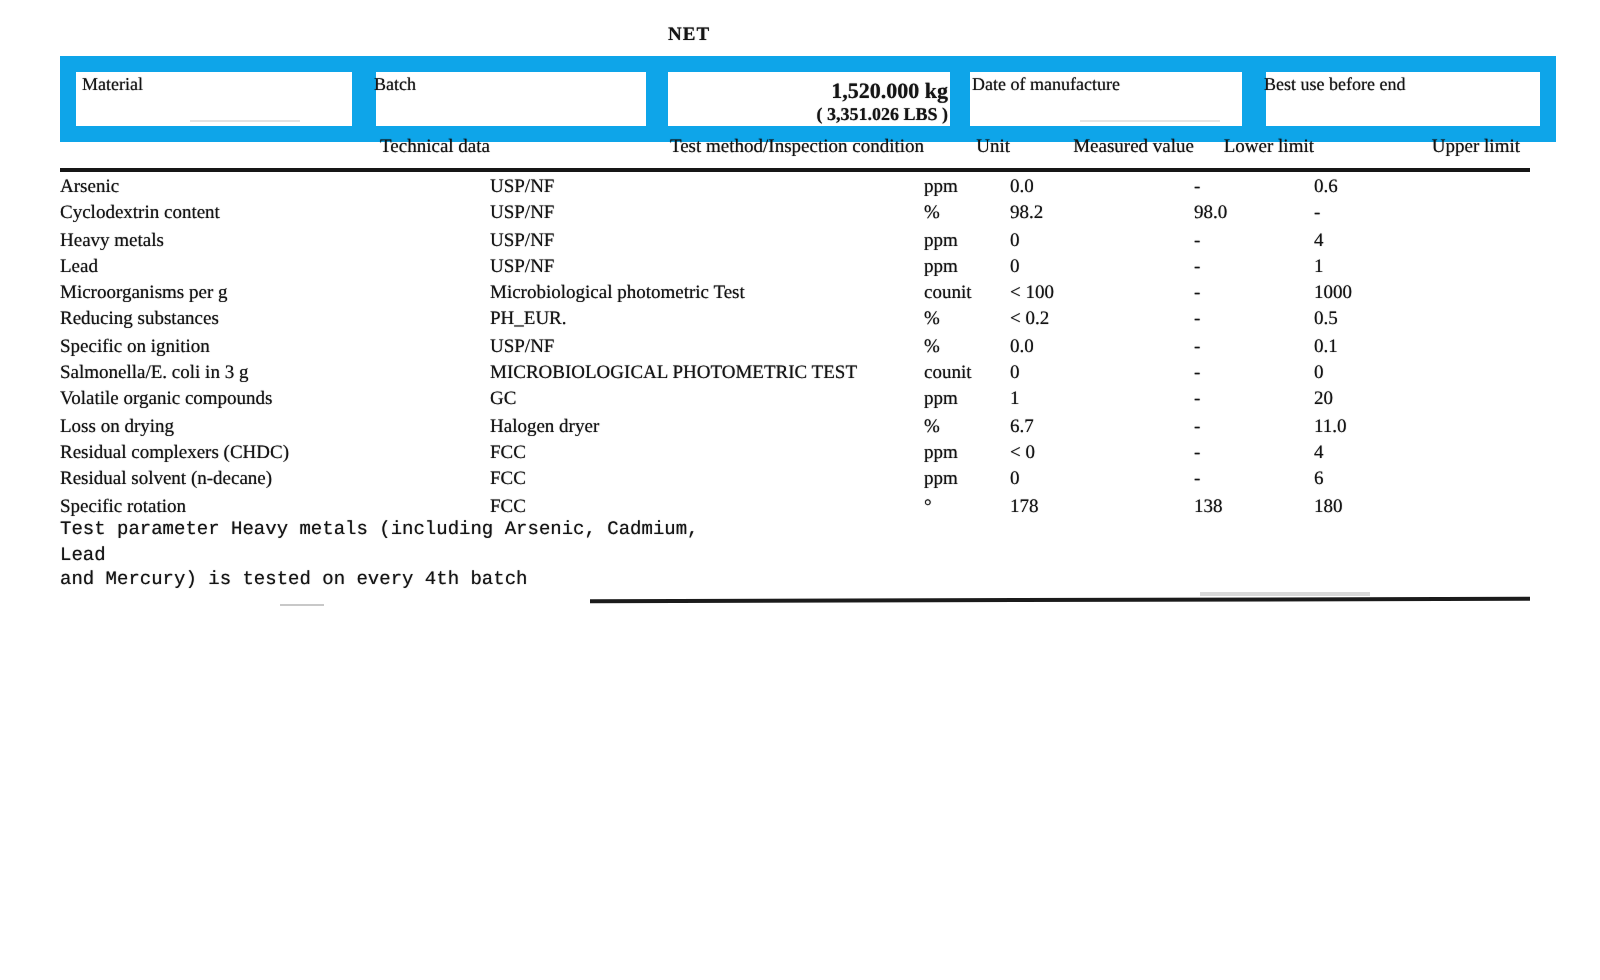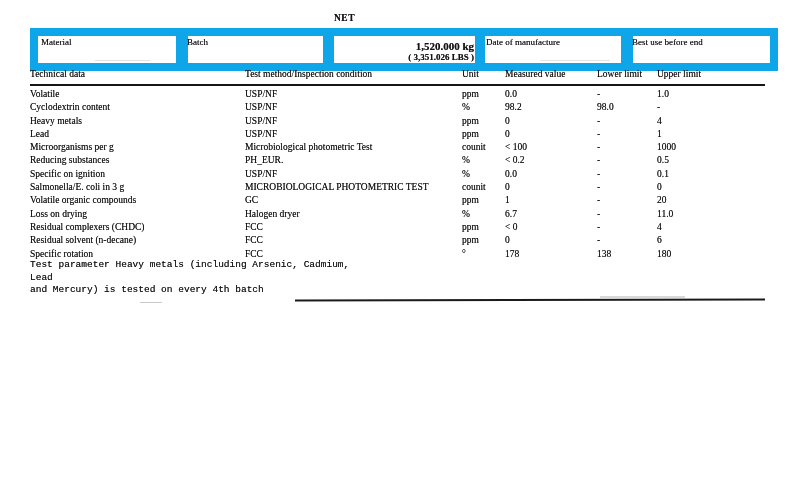--- a/index.html
+++ b/index.html
@@ -32,20 +32,21 @@
   .net-lbs{font-size:9px;font-weight:bold;display:block;}
   
   .grid{
     display:grid;
     grid-template-columns:215px 217px 43px 92px 60px 103px;
     width:730px;
   }
   .thead{
     position:absolute;left:30px;top:69px;
     font-size:9.5px;
+    text-align:right;
   }
   .thead span{display:block;}
   .header-rule{
     position:absolute;left:30px;top:84px;width:735px;height:2px;
     background:#161616;
   }
   .tbody{
     position:absolute;left:30px;top:88px;
   }
   .trow{height:13.3px;line-height:13.3px;font-size:9.5px;}
@@ -96,26 +97,26 @@
     <span>Test method/Inspection condition</span>
     <span>Unit</span>
     <span>Measured value</span>
     <span>Lower limit</span>
     <span>Upper limit</span>
   </div>
   <div class="header-rule"></div>
 
   <div class="tbody">
       <div class="trow grid">
-      <span class="c">Volatile</span>
+      <span class="c">Arsenic</span>
       <span class="c">USP/NF</span>
       <span class="c">ppm</span>
       <span class="c">0.0</span>
       <span class="c">-</span>
-      <span class="c">1.0</span>
+      <span class="c">0.6</span>
     </div>
       <div class="trow grid">
       <span class="c">Cyclodextrin content</span>
       <span class="c">USP/NF</span>
       <span class="c">%</span>
       <span class="c">98.2</span>
       <span class="c">98.0</span>
       <span class="c">-</span>
     </div>
       <div class="trow grid">

